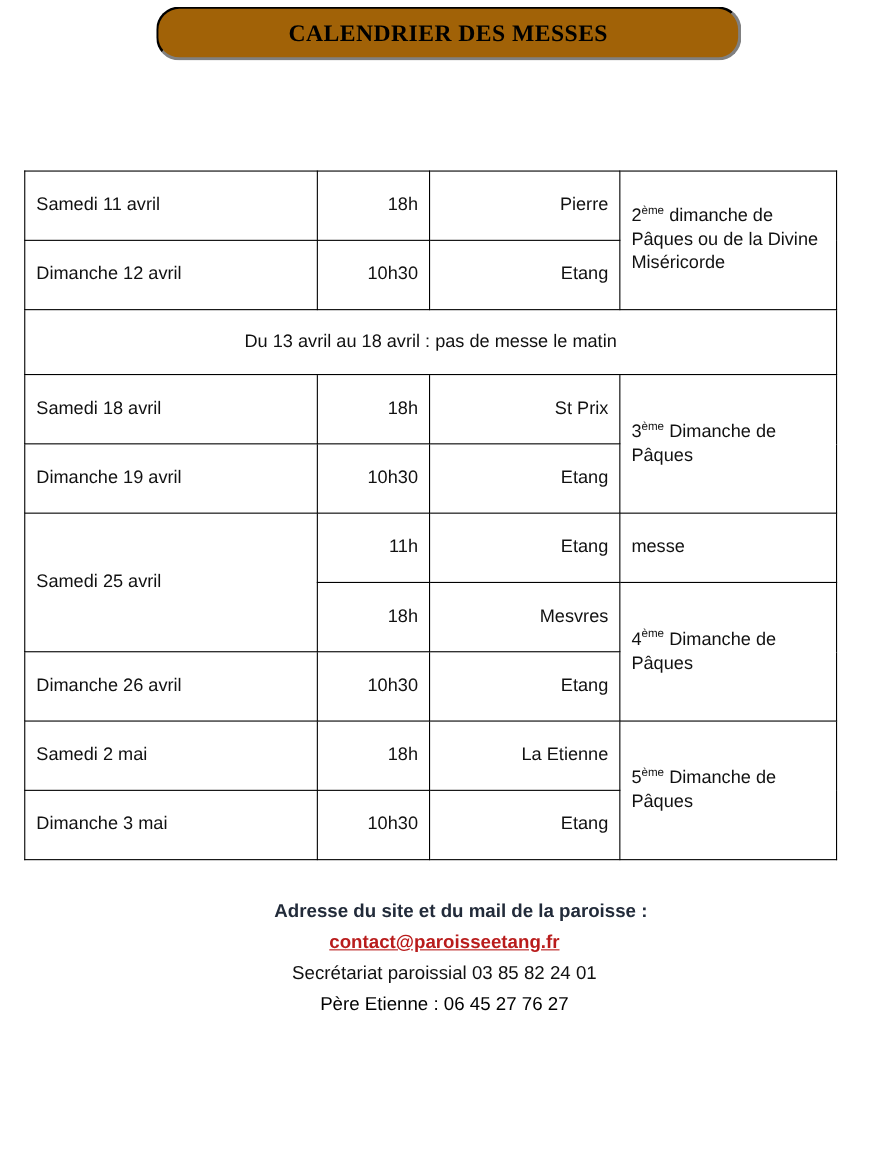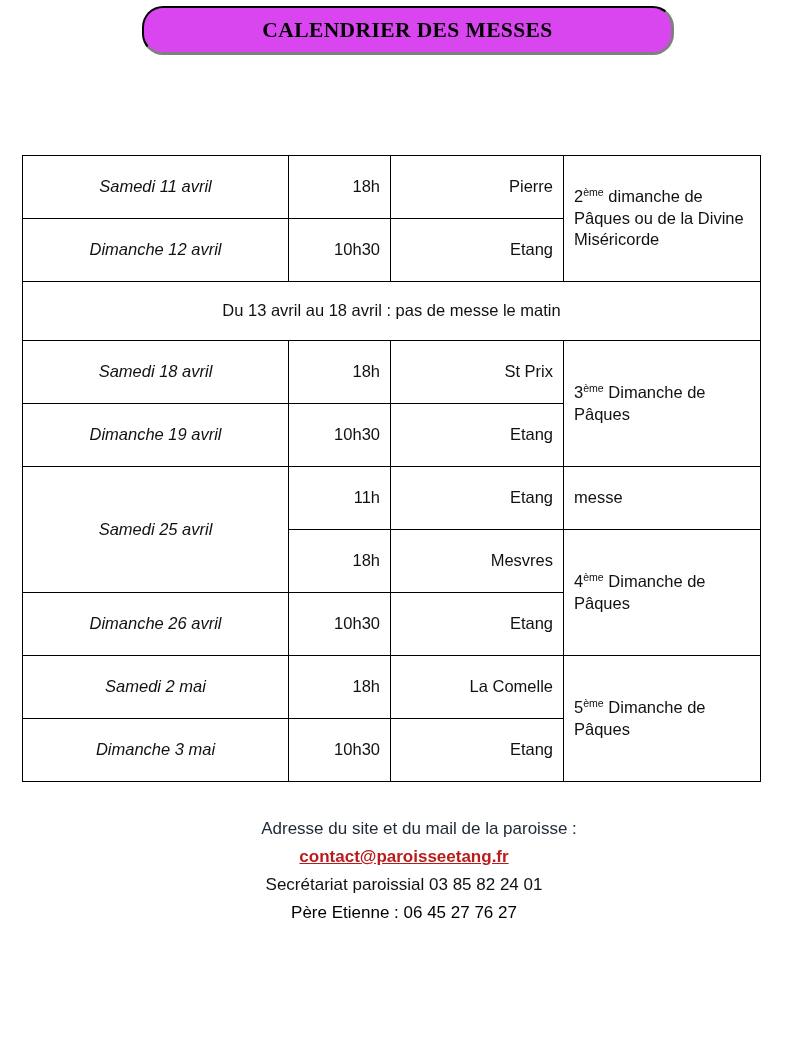--- a/index.html
+++ b/index.html
@@ -20,21 +20,21 @@
     position: absolute;
     left: 142px;
     top: 6px;
     width: 532px;
     height: 49px;
     box-sizing: border-box;
     border-top: 2px solid #000000;
     border-left: 2px solid #000000;
     border-right: 3px solid #808080;
     border-bottom: 3px solid #808080;
-    background: #d946ef;
+    background: #a16207;
     display: flex;
     align-items: center;
     justify-content: center;
     border-radius: 21px;
   }
   .title-text {
     font-family: "Liberation Serif", serif;
     font-weight: bold;
     font-size: 21.5px;
     letter-spacing: 0.4px;
@@ -64,21 +64,21 @@
     line-height: 1.32;
   }
   
   td.sep-gray-top { border-top: 1.5px solid #8a8a8a; }
 
   col.c-day  { width: 266px; }
   col.c-time { width: 102px; }
   col.c-place{ width: 173px; }
   col.c-note { width: 197px; }
 
-  .c-left   { text-align: center; font-style: italic; }
+  .c-left   { text-align: left; }
   .c-center { text-align: right; }
 
   .r-tall   { height: 62px; }
 
   
   td.note {
     font-size: 16.5px;
     color: #3f3f3f;
     padding: 4px 6px;
   }
@@ -102,21 +102,21 @@
     width: 808px;
     text-align: center;
   }
   .f-line {
     font-size: 17px;
     line-height: 28px;
     color: #111111;
     white-space: nowrap;
   }
   .f-line.bold-navy {
-    font-weight: normal;
+    font-weight: bold;
     color: #222b3a;
     padding-left: 30px;
   }
   .f-line.email {
     font-weight: bold;
     color: #b91c1c;
     text-decoration: underline;
     cursor: pointer;
   }
   .f-line.bold-black {
@@ -186,21 +186,21 @@
 
       <tr>
         <td class="c-left r-tall">Dimanche 26 avril</td>
         <td class="c-center r-tall">10h30</td>
         <td class="c-center r-tall">Etang</td>
       </tr>
 
       <tr>
         <td class="c-left r-tall sep-gray-top">Samedi 2 mai</td>
         <td class="c-center r-tall sep-gray-top">18h</td>
-        <td class="c-center r-tall sep-gray-top">La Comelle</td>
+        <td class="c-center r-tall sep-gray-top">La Etienne</td>
         <td class="note" rowspan="2"><span>5</span><sup class="ord">ème</sup><span> Dimanche de Pâques</span></td>
       </tr>
 
       <tr>
         <td class="c-left r-tall sep-gray-top">Dimanche 3 mai</td>
         <td class="c-center r-tall sep-gray-top">10h30</td>
         <td class="c-center r-tall sep-gray-top">Etang</td>
       </tr>
 
     </tbody>

